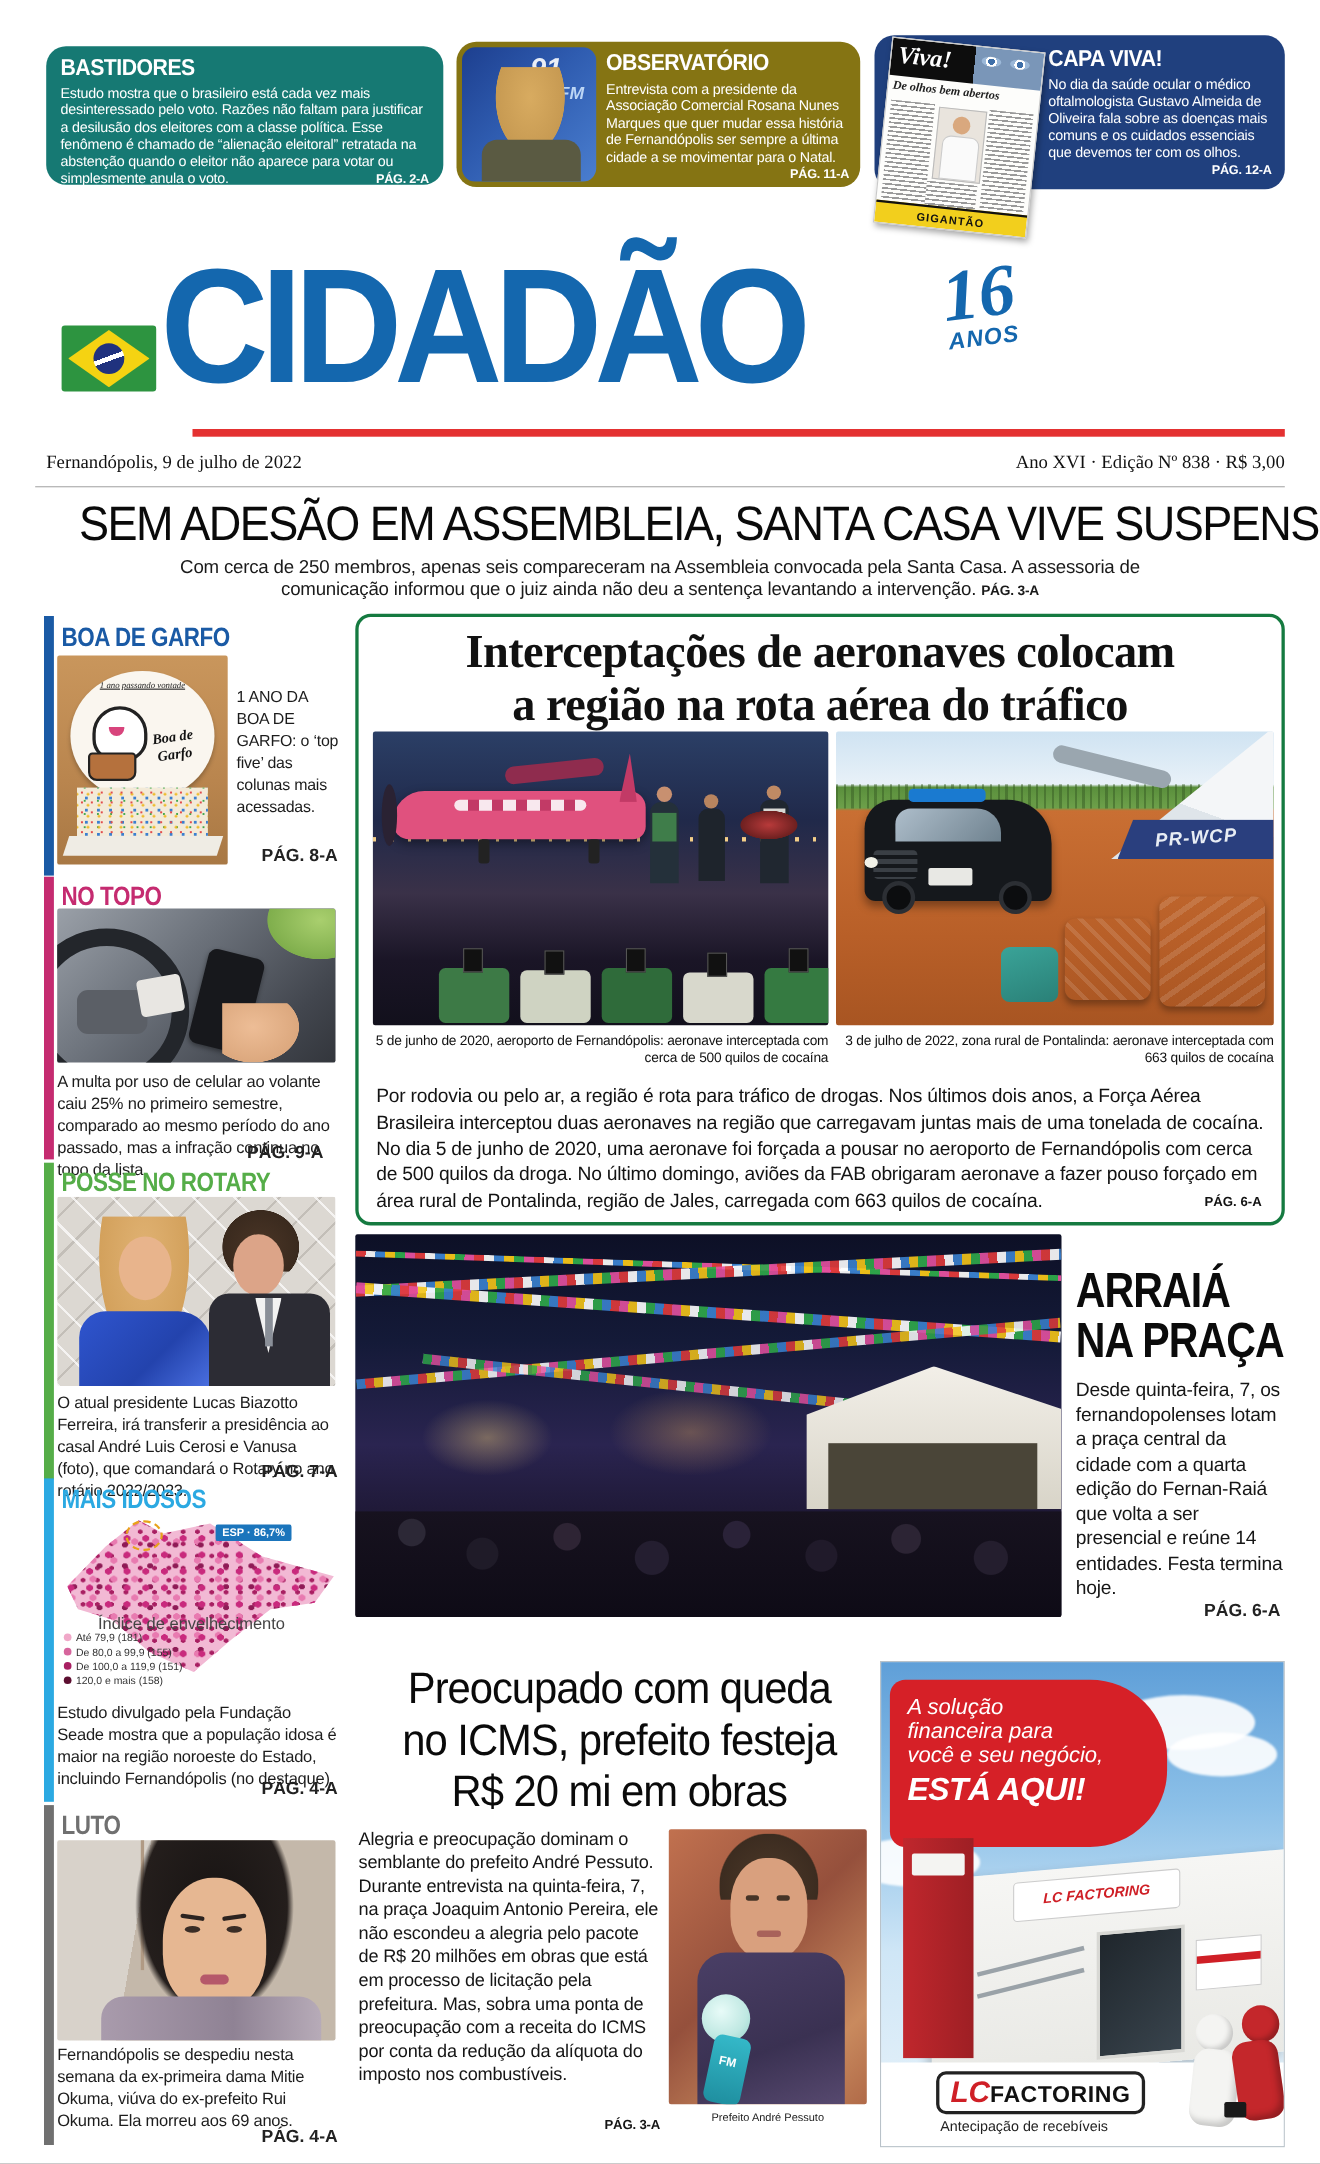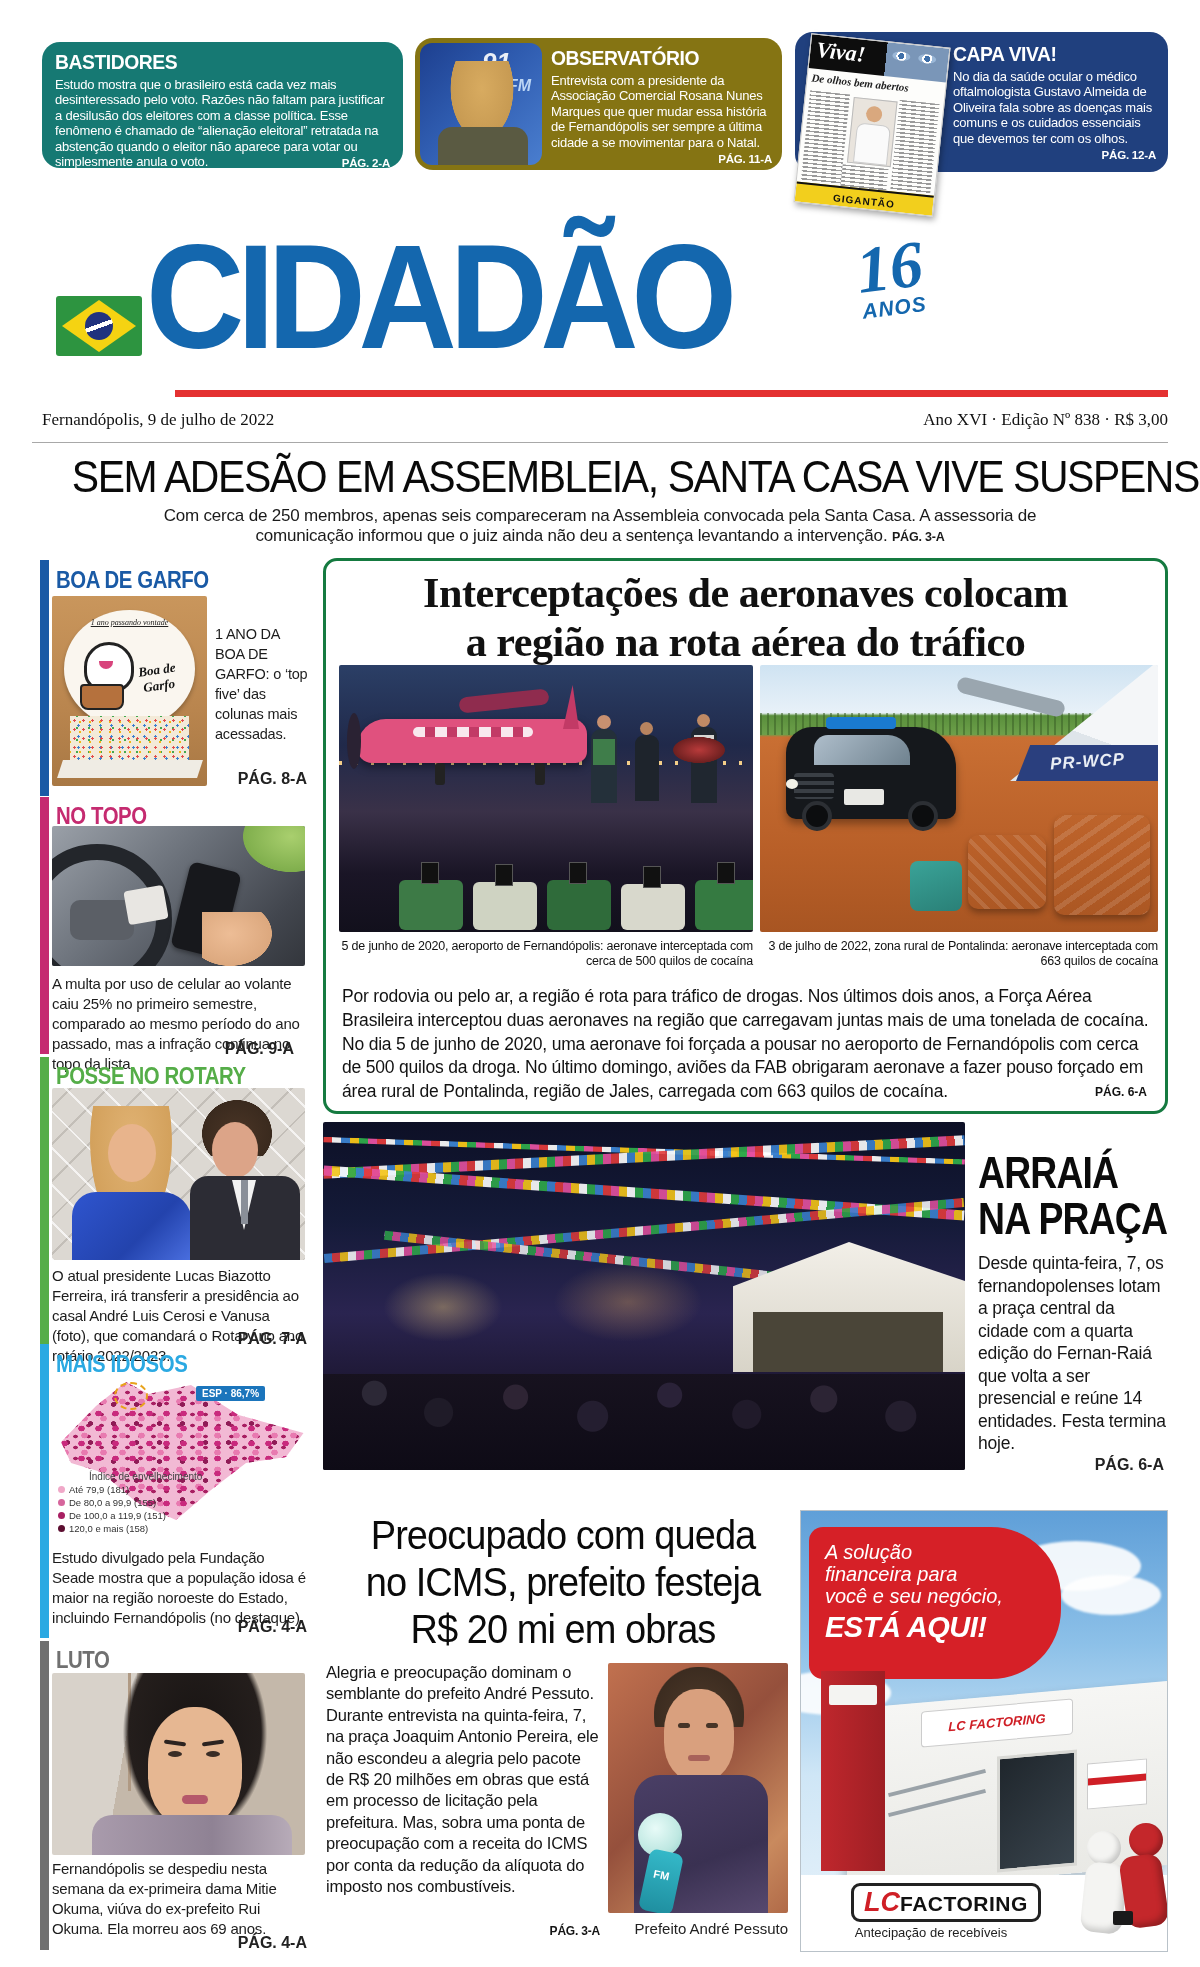--- a/index.html
+++ b/index.html
@@ -40,21 +40,21 @@
   .gcap{position:absolute;font-size:12.5px;line-height:14.5px;text-align:right;color:#111;letter-spacing:-0.2px;}
   .gbody{position:absolute;left:16px;top:424px;width:810px;font-size:17.5px;line-height:23.8px;letter-spacing:-0.2px;color:#121212;}
   
   .arr-title{position:absolute;font-size:45px;line-height:46px;font-weight:bold;letter-spacing:-1px;
              transform:scaleX(.83);transform-origin:0 0;white-space:nowrap;color:#0b0b0b;}
   .arr-body{position:absolute;font-size:17.5px;line-height:22.5px;letter-spacing:-0.2px;color:#161616;}
   
   .icms-h{position:absolute;text-align:center;font-size:40px;line-height:47px;font-weight:400;letter-spacing:-1px;color:#0a0a0a;}
   .icms-h div{transform:scaleX(.95);white-space:nowrap;}
   .icms-body{position:absolute;font-size:16.5px;line-height:21.4px;letter-spacing:-0.2px;color:#151515;}
-  .caption{position:absolute;text-align:right;font-size:15px;color:#222;}
+  .caption{position:absolute;text-align:center;font-size:10px;color:#222;}
   
   .ad{position:absolute;left:800px;top:1510px;width:368px;height:442px;border:1px solid #b9c2c9;box-sizing:border-box;
       background:linear-gradient(180deg,#5f9fd8 0%,#8cc0e8 30%,#cfe6f6 60%,#e9f3fa 100%);overflow:hidden;}
   .cloud{position:absolute;background:#fff;border-radius:50%;filter:blur(1px);opacity:.9;}
   .ad-red{position:absolute;left:8px;top:16px;width:252px;height:152px;background:var(--adred,#D62027);
           border-radius:14px 70px 70px 14px;color:#fff;padding:14px 16px;box-sizing:border-box;}
   .ad-red .t{font-style:italic;font-size:20px;line-height:22px;}
   .ad-red .cta{font-style:italic;font-weight:bold;font-size:29px;letter-spacing:-0.5px;margin-top:4px;}
   .ad-strip{position:absolute;left:0;right:0;bottom:0;height:76px;background:#fff;}
   .logobox{position:absolute;left:50px;top:8px;border:3px solid #222;border-radius:9px;padding:1px 10px;background:#fff;}
@@ -202,21 +202,21 @@
   <div class="shead" style="top:1350px;color:var(--cyan,#2BA9E2);">MAIS IDOSOS</div>
   <div class="ph-abs" style="left:56px;top:1376px;width:250px;height:170px;">
     <div class="ph-abs" style="left:0;top:0;width:250px;height:150px;
          background-color:#f2b9d4;background-image:radial-gradient(#c92a7d 3px,transparent 3.5px),radial-gradient(#8f1b56 2.5px,transparent 3px),radial-gradient(#e87ab0 3px,transparent 3.5px),radial-gradient(#a81f62 2px,transparent 2.5px);
          background-size:17px 15px,23px 19px,19px 17px,13px 11px;
          clip-path:polygon(2% 44%,16% 20%,28% 4%,37% 12%,54% 6%,73% 26%,99% 38%,92% 54%,76% 58%,62% 76%,48% 96%,32% 84%,18% 64%,6% 58%);"></div>
     <div class="ph-abs" style="left:58px;top:6px;width:30px;height:24px;border:2px dashed #e8a21a;border-radius:50%;"></div>
   </div>
   <div class="badge" style="left:196px;top:1386px;">ESP · 86,7%</div>
   <div class="legend" style="left:58px;top:1470px;">
-    <div style="font-size:10px;color:#444;padding-left:31px;">Índice de envelhecimento</div>
+    <div style="font-size:15px;color:#444;padding-left:31px;">Índice de envelhecimento</div>
     <div><span class="dot" style="background:#f0a8c8;"></span><span>Até 79,9 (181)</span></div>
     <div><span class="dot" style="background:#d6659c;"></span><span>De 80,0 a 99,9 (155)</span></div>
     <div><span class="dot" style="background:#a81f62;"></span><span>De 100,0 a 119,9 (151)</span></div>
     <div><span class="dot" style="background:#5c0e30;"></span><span>120,0 e mais (158)</span></div>
   </div>
   <div class="sbody" style="top:1548px;">Estudo divulgado pela Fundação Seade mostra que a população idosa é maior na região noroeste do Estado, incluindo Fernandópolis (no destaque).</div>
   <div class="spg" style="left:215px;top:1618px;width:92px;">PÁG. 4-A</div>
 
   <div class="sbar" style="top:1641px;height:309px;background:var(--gray,#707070);"></div>
   <div class="shead" style="top:1646px;color:var(--gray,#707070);">LUTO</div>

